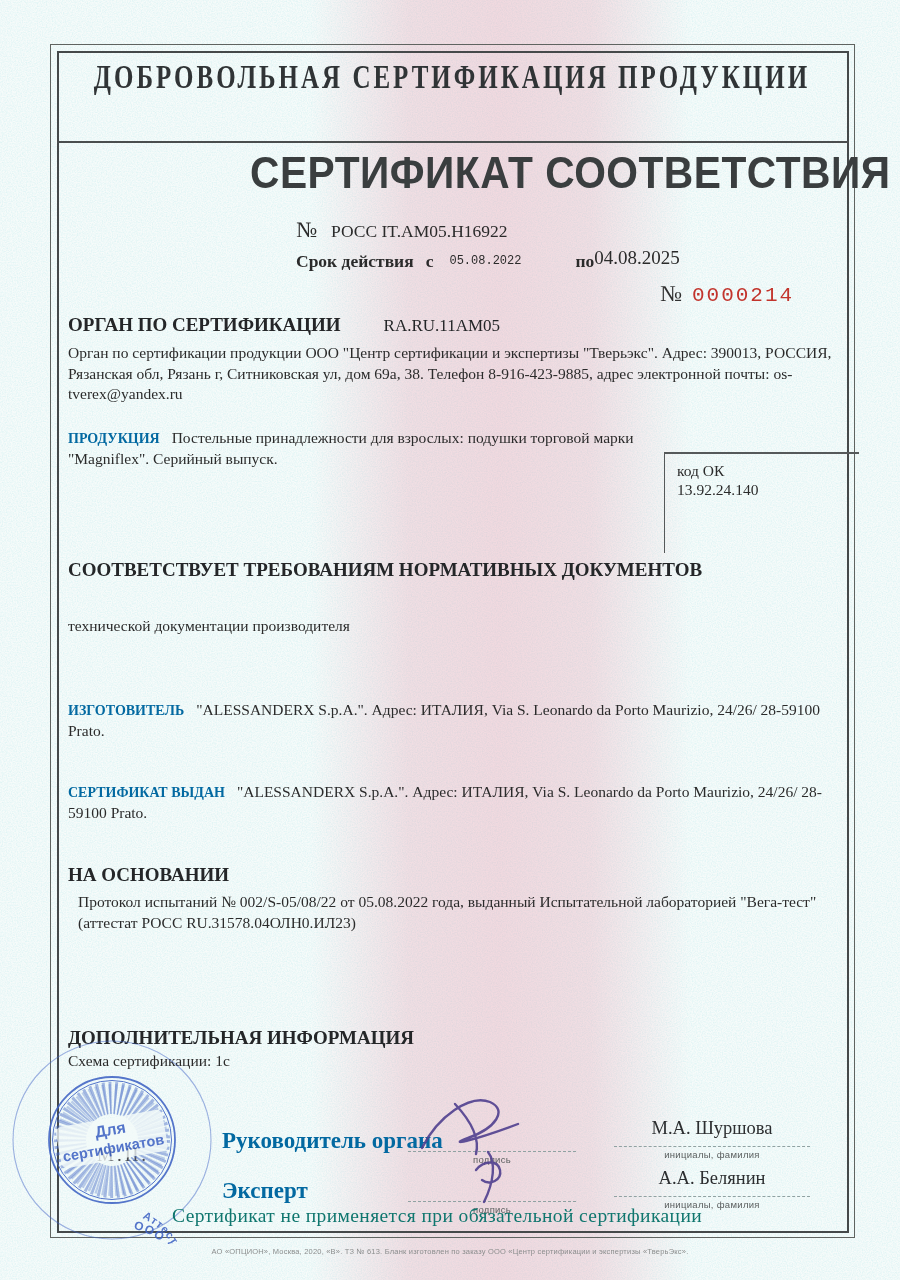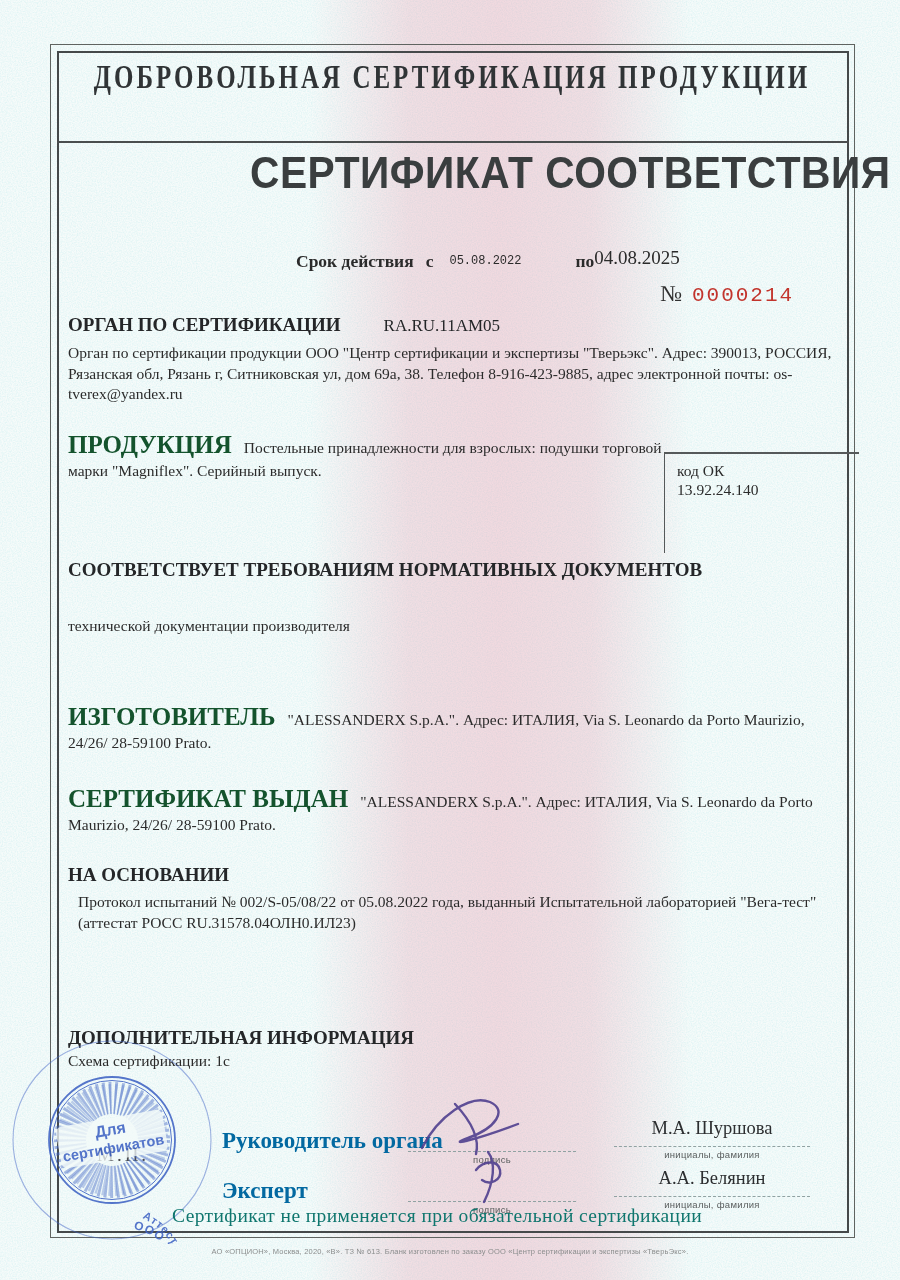--- a/index.html
+++ b/index.html
@@ -37,21 +37,21 @@
   .row-validity .to-lbl { font-weight:bold; margin-left:54px; }
   .row-validity .date2 { font-size:19px; position:relative; top:-3px; }
   .row-blankno { left:660px; top:281px; }
   .row-blankno .num-sign { font-size:23px; color:#303030; }
   .row-blankno .digits {
     font-family:"Liberation Mono", monospace; font-size:21px; letter-spacing:2px;
     color:#c2342c; margin-left:10px;margin-top:46px;
   }
   .sec-head { font-size:19px; font-weight:bold; color:#242628; }
   .sec-body { font-size:15.5px; line-height:1.33; }
-  .inline-head { font-size:25px; font-weight:bold; margin-right:12px; color:#14532d; }
+  .inline-head { font-size:14px; font-weight:bold; margin-right:12px; color:#0369a1; }
   .org-head { left:68px; top:314px; }
   .org-code { font-weight:normal; font-size:17px; margin-left:43px; }
   .org-body { left:68px; top:343px; width:778px; }
   .product-par { left:68px; top:428px; width:598px; }
   .code-box {
     border-top:2px solid #55595a; border-left:1.6px solid #55595a;
     padding:7px 0 0 12px; font-size:15.5px; line-height:1.25;
   }
   .box-ok { left:664px; top:452px; width:182px; height:92px; }
   .box-tnved { left:664px; top:582px; width:182px; height:86px; }
@@ -107,20 +107,23 @@
   <div class="pink-band"></div>
 
   <div class="abs frame-outer"></div>
   <div class="abs frame-inner"></div>
 
   <div class="abs doc-header">ДОБРОВОЛЬНАЯ СЕРТИФИКАЦИЯ ПРОДУКЦИИ</div>
   <div class="abs header-rule"></div>
 
   <div class="abs doc-title">СЕРТИФИКАТ СООТВЕТСТВИЯ</div>
 
+  <div class="abs row-certno">
+    <span class="num-sign">№</span><span>РОСС IT.AM05.H16922</span>
+  </div>
 
   <div class="abs row-validity">
     <span class="lbl">Срок действия</span><span class="from-lbl">с</span><span class="date1">05.08.2022</span><span class="to-lbl">по</span><span class="date2">04.08.2025</span>
   </div>
 
   <div class="abs row-blankno">
     <span class="num-sign">№</span><span class="digits">0000214</span>
   </div>
 
   <div class="abs org-head sec-head">

